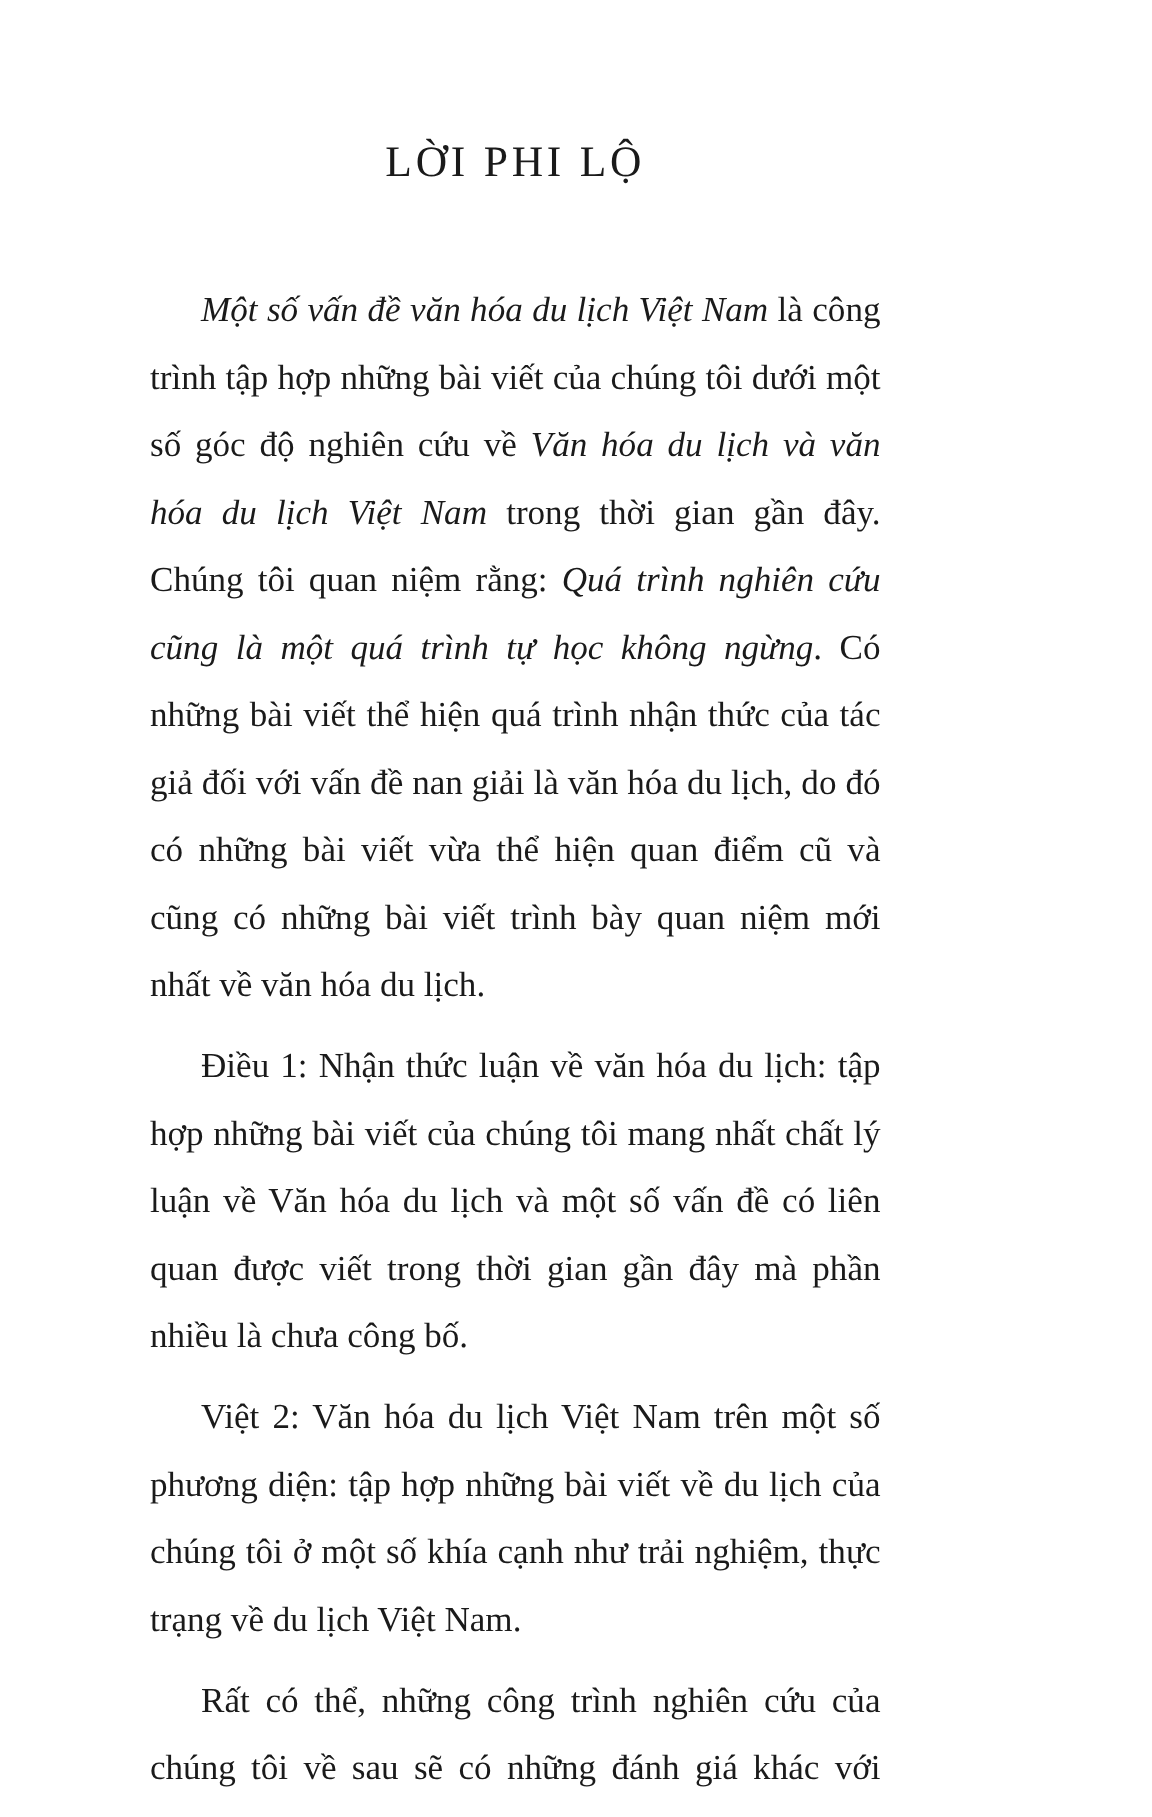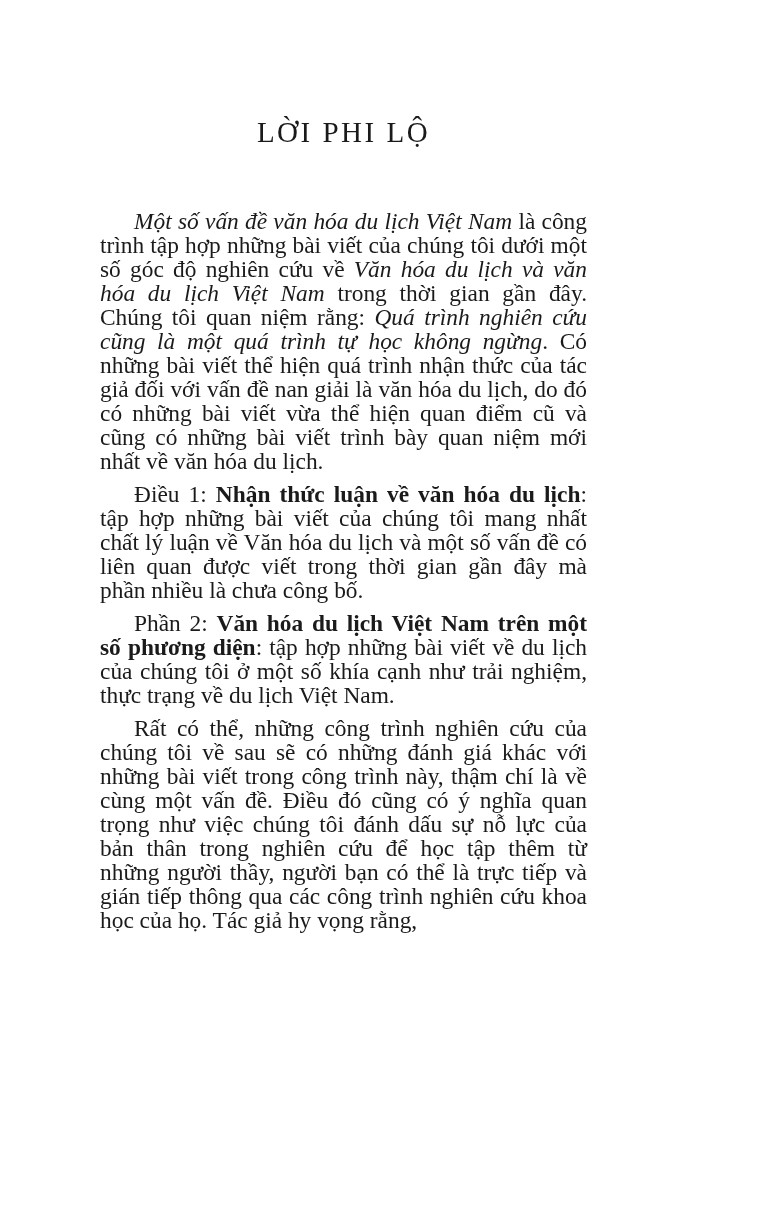--- a/index.html
+++ b/index.html
@@ -8,46 +8,46 @@
     height: 1211px;
     background: #ffffff;
     color: #141414;
     font-family: "Liberation Serif", serif;
     overflow: hidden;
   }
   .page {
     box-sizing: border-box;
     width: 674px;
     height: 1211px;
-    padding: 116px 87px 40px 100px;
+    padding: 92px 87px 40px 100px;
   }
   .title {
     font-size: 29px;
     font-weight: normal;
     letter-spacing: 2.5px;
     text-align: center;
     margin: 0 0 60px 0;
     color: #1a1a1a;
   }
   .body-text p.para {
     font-size: 23.4px;
-    line-height: 24px;
+    line-height: 45px;
     text-align: justify;
     text-indent: 34px;
     margin: 0 0 9px 0;
     color: #1a1a1a;
   }
   .seg-normal { font-style: normal; font-weight: normal; }
   .seg-italic { font-style: italic; }
-  .seg-bold   { font-weight: bold; }
+  .seg-bold   { font-weight: normal; }
 </style>
 </head>
 <body>
 
 <div class="page">
   <h1 class="title">LỜI PHI LỘ</h1>
   <div class="body-text" id="body-text">
       <p class="para"><span class="seg-italic">Một số vấn đề văn hóa du lịch Việt Nam</span><span class="seg-normal"> là công trình tập hợp những bài viết của chúng tôi dưới một số góc độ nghiên cứu về </span><span class="seg-italic">Văn hóa du lịch và văn hóa du lịch Việt Nam</span><span class="seg-normal"> trong thời gian gần đây. Chúng tôi quan niệm rằng: </span><span class="seg-italic">Quá trình nghiên cứu cũng là một quá trình tự học không ngừng</span><span class="seg-normal">. Có những bài viết thể hiện quá trình nhận thức của tác giả đối với vấn đề nan giải là văn hóa du lịch, do đó có những bài viết vừa thể hiện quan điểm cũ và cũng có những bài viết trình bày quan niệm mới nhất về văn hóa du lịch.</span></p>
       <p class="para"><span class="seg-normal">Điều 1: </span><span class="seg-bold">Nhận thức luận về văn hóa du lịch</span><span class="seg-normal">: tập hợp những bài viết của chúng tôi mang nhất chất lý luận về Văn hóa du lịch và một số vấn đề có liên quan được viết trong thời gian gần đây mà phần nhiều là chưa công bố.</span></p>
-      <p class="para"><span class="seg-normal">Phần 2: </span><span class="seg-bold">Văn hóa du lịch Việt Nam trên một số phương diện</span><span class="seg-normal">: tập hợp những bài viết về du lịch của chúng tôi ở một số khía cạnh như trải nghiệm, thực trạng về du lịch Việt Nam.</span></p>
+      <p class="para"><span class="seg-normal">Việt 2: </span><span class="seg-bold">Văn hóa du lịch Việt Nam trên một số phương diện</span><span class="seg-normal">: tập hợp những bài viết về du lịch của chúng tôi ở một số khía cạnh như trải nghiệm, thực trạng về du lịch Việt Nam.</span></p>
       <p class="para"><span class="seg-normal">Rất có thể, những công trình nghiên cứu của chúng tôi về sau sẽ có những đánh giá khác với những bài viết trong công trình này, thậm chí là về cùng một vấn đề. Điều đó cũng có ý nghĩa quan trọng như việc chúng tôi đánh dấu sự nỗ lực của bản thân trong nghiên cứu để học tập thêm từ những người thầy, người bạn có thể là trực tiếp và gián tiếp thông qua các công trình nghiên cứu khoa học của họ. Tác giả hy vọng rằng,</span></p>
     </div>
 </div>
 
 </body></html>

